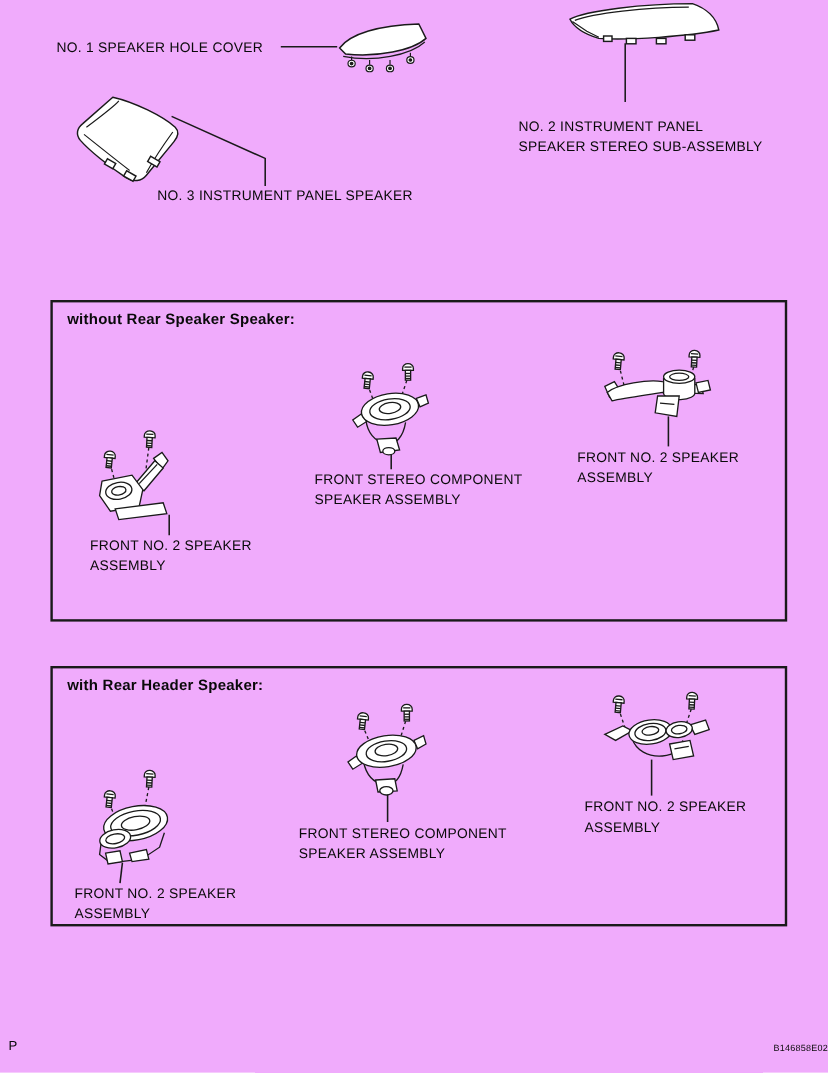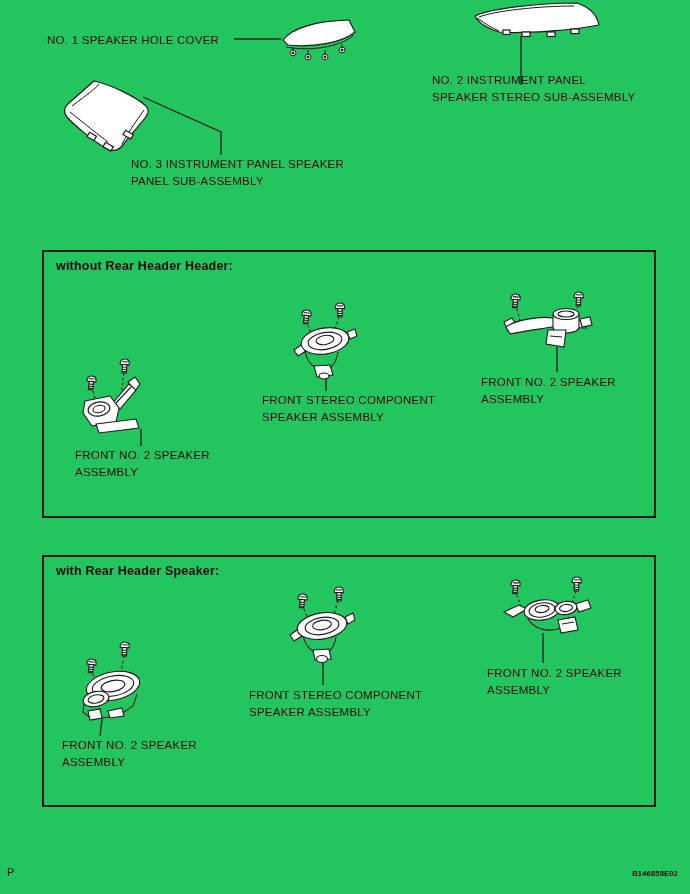--- a/index.html
+++ b/index.html
@@ -1,20 +1,20 @@
 <!DOCTYPE html>
 <html><head>
 <meta charset="utf-8">
 <style>
   html,body { margin:0; padding:0; background:#ffffff; }
   .page {
     position: relative;
     width: 690px;
     height: 894px;
-    background: #22c55e;
+    background: #f0abfc;
     font-family: "Liberation Sans", sans-serif;
     color: #0a0a0a;
     overflow: hidden;
   }
   .art {
     position: absolute;
     left: 0; top: 0;
     pointer-events: none;
   }
   .lbl {
@@ -42,24 +42,24 @@
     white-space: nowrap;
   }
   .footer-page-marker {
     position: absolute;
     left: 7px;
     top: 866px;
     font-size: 11px;
   }
   .figure-code {
     position: absolute;
-    right: 12px;
+    right: 0;
     top: 869px;
     font-size: 7.5px;
-    font-weight: bold;
+    font-weight: normal;
     letter-spacing: 0.2px;
   }
 </style>
 </head>
 <body>
 
 <div class="page">
 
   <svg class="art" width="690" height="894" viewBox="0 0 690 894">
     <defs>
@@ -213,50 +213,49 @@
       <ellipse cx="566" cy="608" rx="6.5" ry="3.5" transform="rotate(-8 566 608)"></ellipse>
       <path d="M 558,620 L 575,617 L 578,630 L 561,633 Z"></path>
       <line x1="562" y1="624" x2="574" y2="622"></line>
     </g>
   </svg>
 
   <div class="lbl" style="left:47px;top:32px">
     <span>NO. 1 SPEAKER HOLE COVER</span>
   </div>
 
-  <div class="lbl" style="left:432px;top:72px">
+  <div class="lbl" style="left:432px;top:98px">
     <span>NO. 2 INSTRUMENT PANEL</span>
     <span>SPEAKER STEREO SUB-ASSEMBLY</span>
   </div>
 
   <div class="lbl" style="left:131px;top:156px">
     <span>NO. 3 INSTRUMENT PANEL SPEAKER</span>
-    <span>PANEL SUB-ASSEMBLY</span>
   </div>
 
   <div class="box" style="left:42px;top:250px;width:614px;height:268px">
-    <div class="box-header">without Rear Header Header:</div>
+    <div class="box-header">without Rear Speaker Speaker:</div>
   </div>
 
   <div class="lbl" style="left:75px;top:447px">
     <span>FRONT NO. 2 SPEAKER</span>
     <span>ASSEMBLY</span>
   </div>
 
   <div class="lbl" style="left:262px;top:392px">
     <span>FRONT STEREO COMPONENT</span>
     <span>SPEAKER ASSEMBLY</span>
   </div>
 
   <div class="lbl" style="left:481px;top:374px">
     <span>FRONT NO. 2 SPEAKER</span>
     <span>ASSEMBLY</span>
   </div>
 
-  <div class="box" style="left:42px;top:555px;width:614px;height:252px">
+  <div class="box" style="left:42px;top:555px;width:614px;height:217px">
     <div class="box-header">with Rear Header Speaker:</div>
   </div>
 
   <div class="lbl" style="left:62px;top:737px">
     <span>FRONT NO. 2 SPEAKER</span>
     <span>ASSEMBLY</span>
   </div>
 
   <div class="lbl" style="left:249px;top:687px">
     <span>FRONT STEREO COMPONENT</span>

